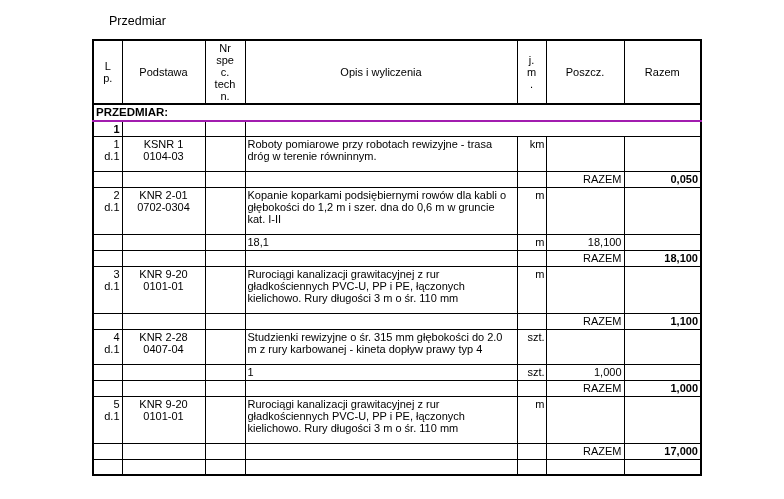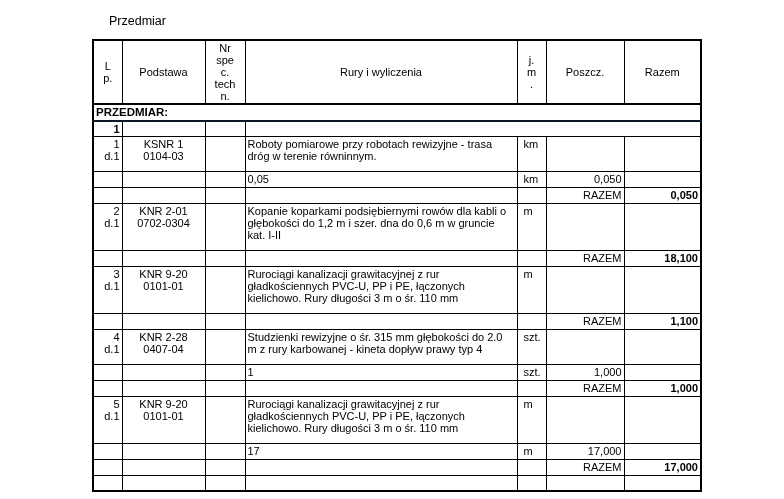--- a/index.html
+++ b/index.html
@@ -42,36 +42,36 @@
     font-weight: normal;
     text-align: center;
     vertical-align: middle;
     height: 44px;
     border-bottom: 2px solid #000;
     padding: 1px 9px;
   }
   tr.section-row td {
     font-weight: bold;
     font-size: 11.5px;
-    border-bottom: 2px solid #0f172a;
+    border-bottom: 2px solid #a21caf;
     height: 13px;
   }
   tr.group-row td { height: 12px; }
   tr.group-row td.lp-cell {
     font-weight: bold;
     text-align: right;
   }
   tr.item-row td { padding-bottom: 9px; }
   tr.qty-row td, tr.sum-row td { height: 13px; }
   tr.stub-row td { height: 12px; }
   .lp-num { text-align: right; }
   .lp-dz  { text-align: right; }
   .podstawa-cell { text-align: center; }
   .opis-cell { text-align: left; }
-  .jm-cell { text-align: left; padding-left: 6px; padding-right: 1px; }
+  .jm-cell { text-align: right; padding-left: 6px; padding-right: 1px; }
   .poszcz-cell { text-align: right; }
   .razem-cell { text-align: right; font-weight: bold; }
 </style>
 </head>
 <body>
 
 <div class="page">
   <div class="doc-title">Przedmiar</div>
 
   <table class="przedmiar">
@@ -82,21 +82,21 @@
       <col style="width:272px">
         <col style="width:29px">
         <col style="width:78px">
         <col style="width:77px">
     </colgroup>
     <thead>
       <tr>
         <th>Lp.</th>
         <th>Podstawa</th>
         <th>Nr spec. techn.</th>
-        <th>Rury i wyliczenia</th>
+        <th>Opis i wyliczenia</th>
         <th>j.m.</th>
         <th>Poszcz.</th>
         <th>Razem</th>
       </tr>
     </thead>
     <tbody>
       <tr class="section-row">
         <td colspan="7">PRZEDMIAR:</td>
       </tr>
       <tr class="group-row">
@@ -114,29 +114,20 @@
         <td class="podstawa-cell">
           <div>KSNR 1</div>
           <div>0104-03</div>
         </td>
         <td></td>
         <td class="opis-cell">Roboty pomiarowe przy robotach rewizyjne - trasa dróg w terenie równinnym.</td>
         <td class="jm-cell">km</td>
         <td class="poszcz-cell"></td>
         <td class="razem-cell"></td>
       </tr>
-      <tr class="qty-row">
-        <td></td>
-        <td></td>
-        <td></td>
-        <td class="opis-cell">0,05</td>
-        <td class="jm-cell">km</td>
-        <td class="poszcz-cell">0,050</td>
-        <td class="razem-cell"></td>
-      </tr>
       <tr class="sum-row">
         <td></td>
         <td></td>
         <td></td>
         <td class="opis-cell"></td>
         <td class="jm-cell"></td>
         <td class="poszcz-cell">RAZEM</td>
         <td class="razem-cell">0,050</td>
       </tr>
 
@@ -146,20 +137,29 @@
           <div class="lp-dz">d.1</div>
         </td>
         <td class="podstawa-cell">
           <div>KNR 2-01</div>
           <div>0702-0304</div>
         </td>
         <td></td>
         <td class="opis-cell">Kopanie koparkami podsiębiernymi rowów dla kabli o głębokości do 1,2 m i szer. dna do 0,6 m w gruncie kat. I-II</td>
         <td class="jm-cell">m</td>
         <td class="poszcz-cell"></td>
+        <td class="razem-cell"></td>
+      </tr>
+      <tr class="qty-row">
+        <td></td>
+        <td></td>
+        <td></td>
+        <td class="opis-cell">18,1</td>
+        <td class="jm-cell">m</td>
+        <td class="poszcz-cell">18,100</td>
         <td class="razem-cell"></td>
       </tr>
       <tr class="sum-row">
         <td></td>
         <td></td>
         <td></td>
         <td class="opis-cell"></td>
         <td class="jm-cell"></td>
         <td class="poszcz-cell">RAZEM</td>
         <td class="razem-cell">18,100</td>
@@ -232,29 +232,20 @@
         <td class="podstawa-cell">
           <div>KNR 9-20</div>
           <div>0101-01</div>
         </td>
         <td></td>
         <td class="opis-cell">Rurociągi kanalizacji grawitacyjnej z rur gładkościennych PVC-U, PP i PE, łączonych kielichowo. Rury długości 3 m o śr. 110 mm</td>
         <td class="jm-cell">m</td>
         <td class="poszcz-cell"></td>
         <td class="razem-cell"></td>
       </tr>
-      <tr class="qty-row">
-        <td></td>
-        <td></td>
-        <td></td>
-        <td class="opis-cell">17</td>
-        <td class="jm-cell">m</td>
-        <td class="poszcz-cell">17,000</td>
-        <td class="razem-cell"></td>
-      </tr>
       <tr class="sum-row">
         <td></td>
         <td></td>
         <td></td>
         <td class="opis-cell"></td>
         <td class="jm-cell"></td>
         <td class="poszcz-cell">RAZEM</td>
         <td class="razem-cell">17,000</td>
       </tr>
 

